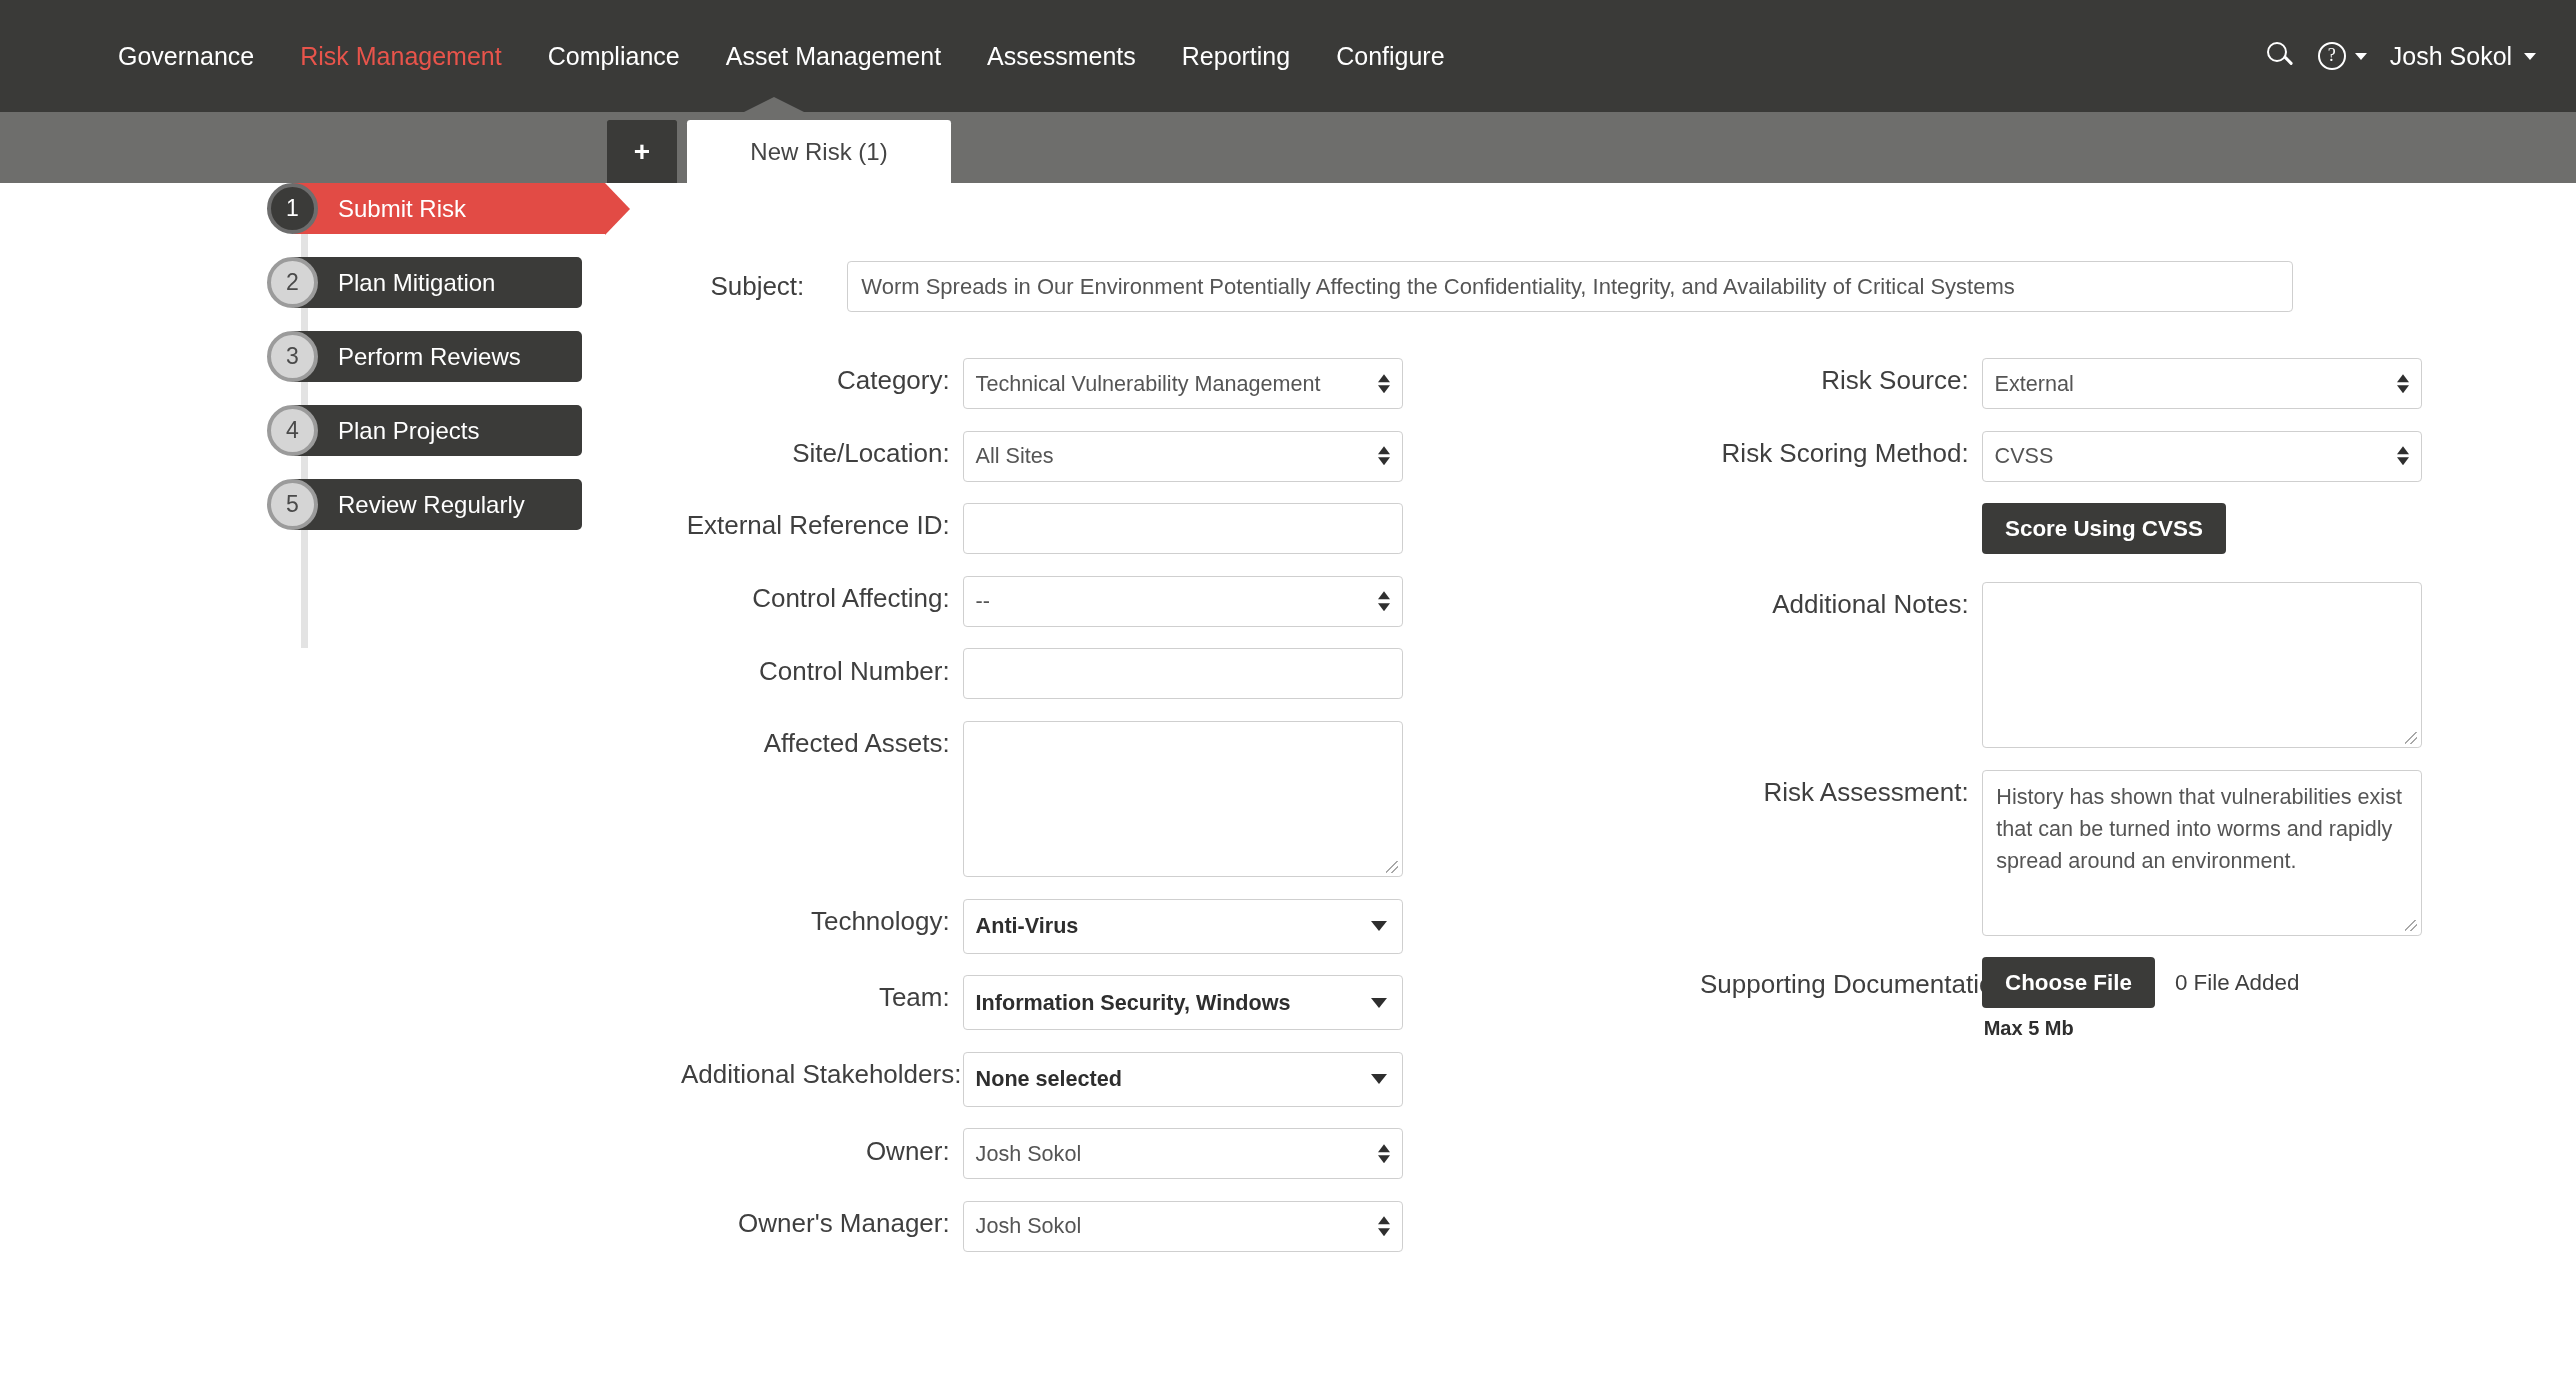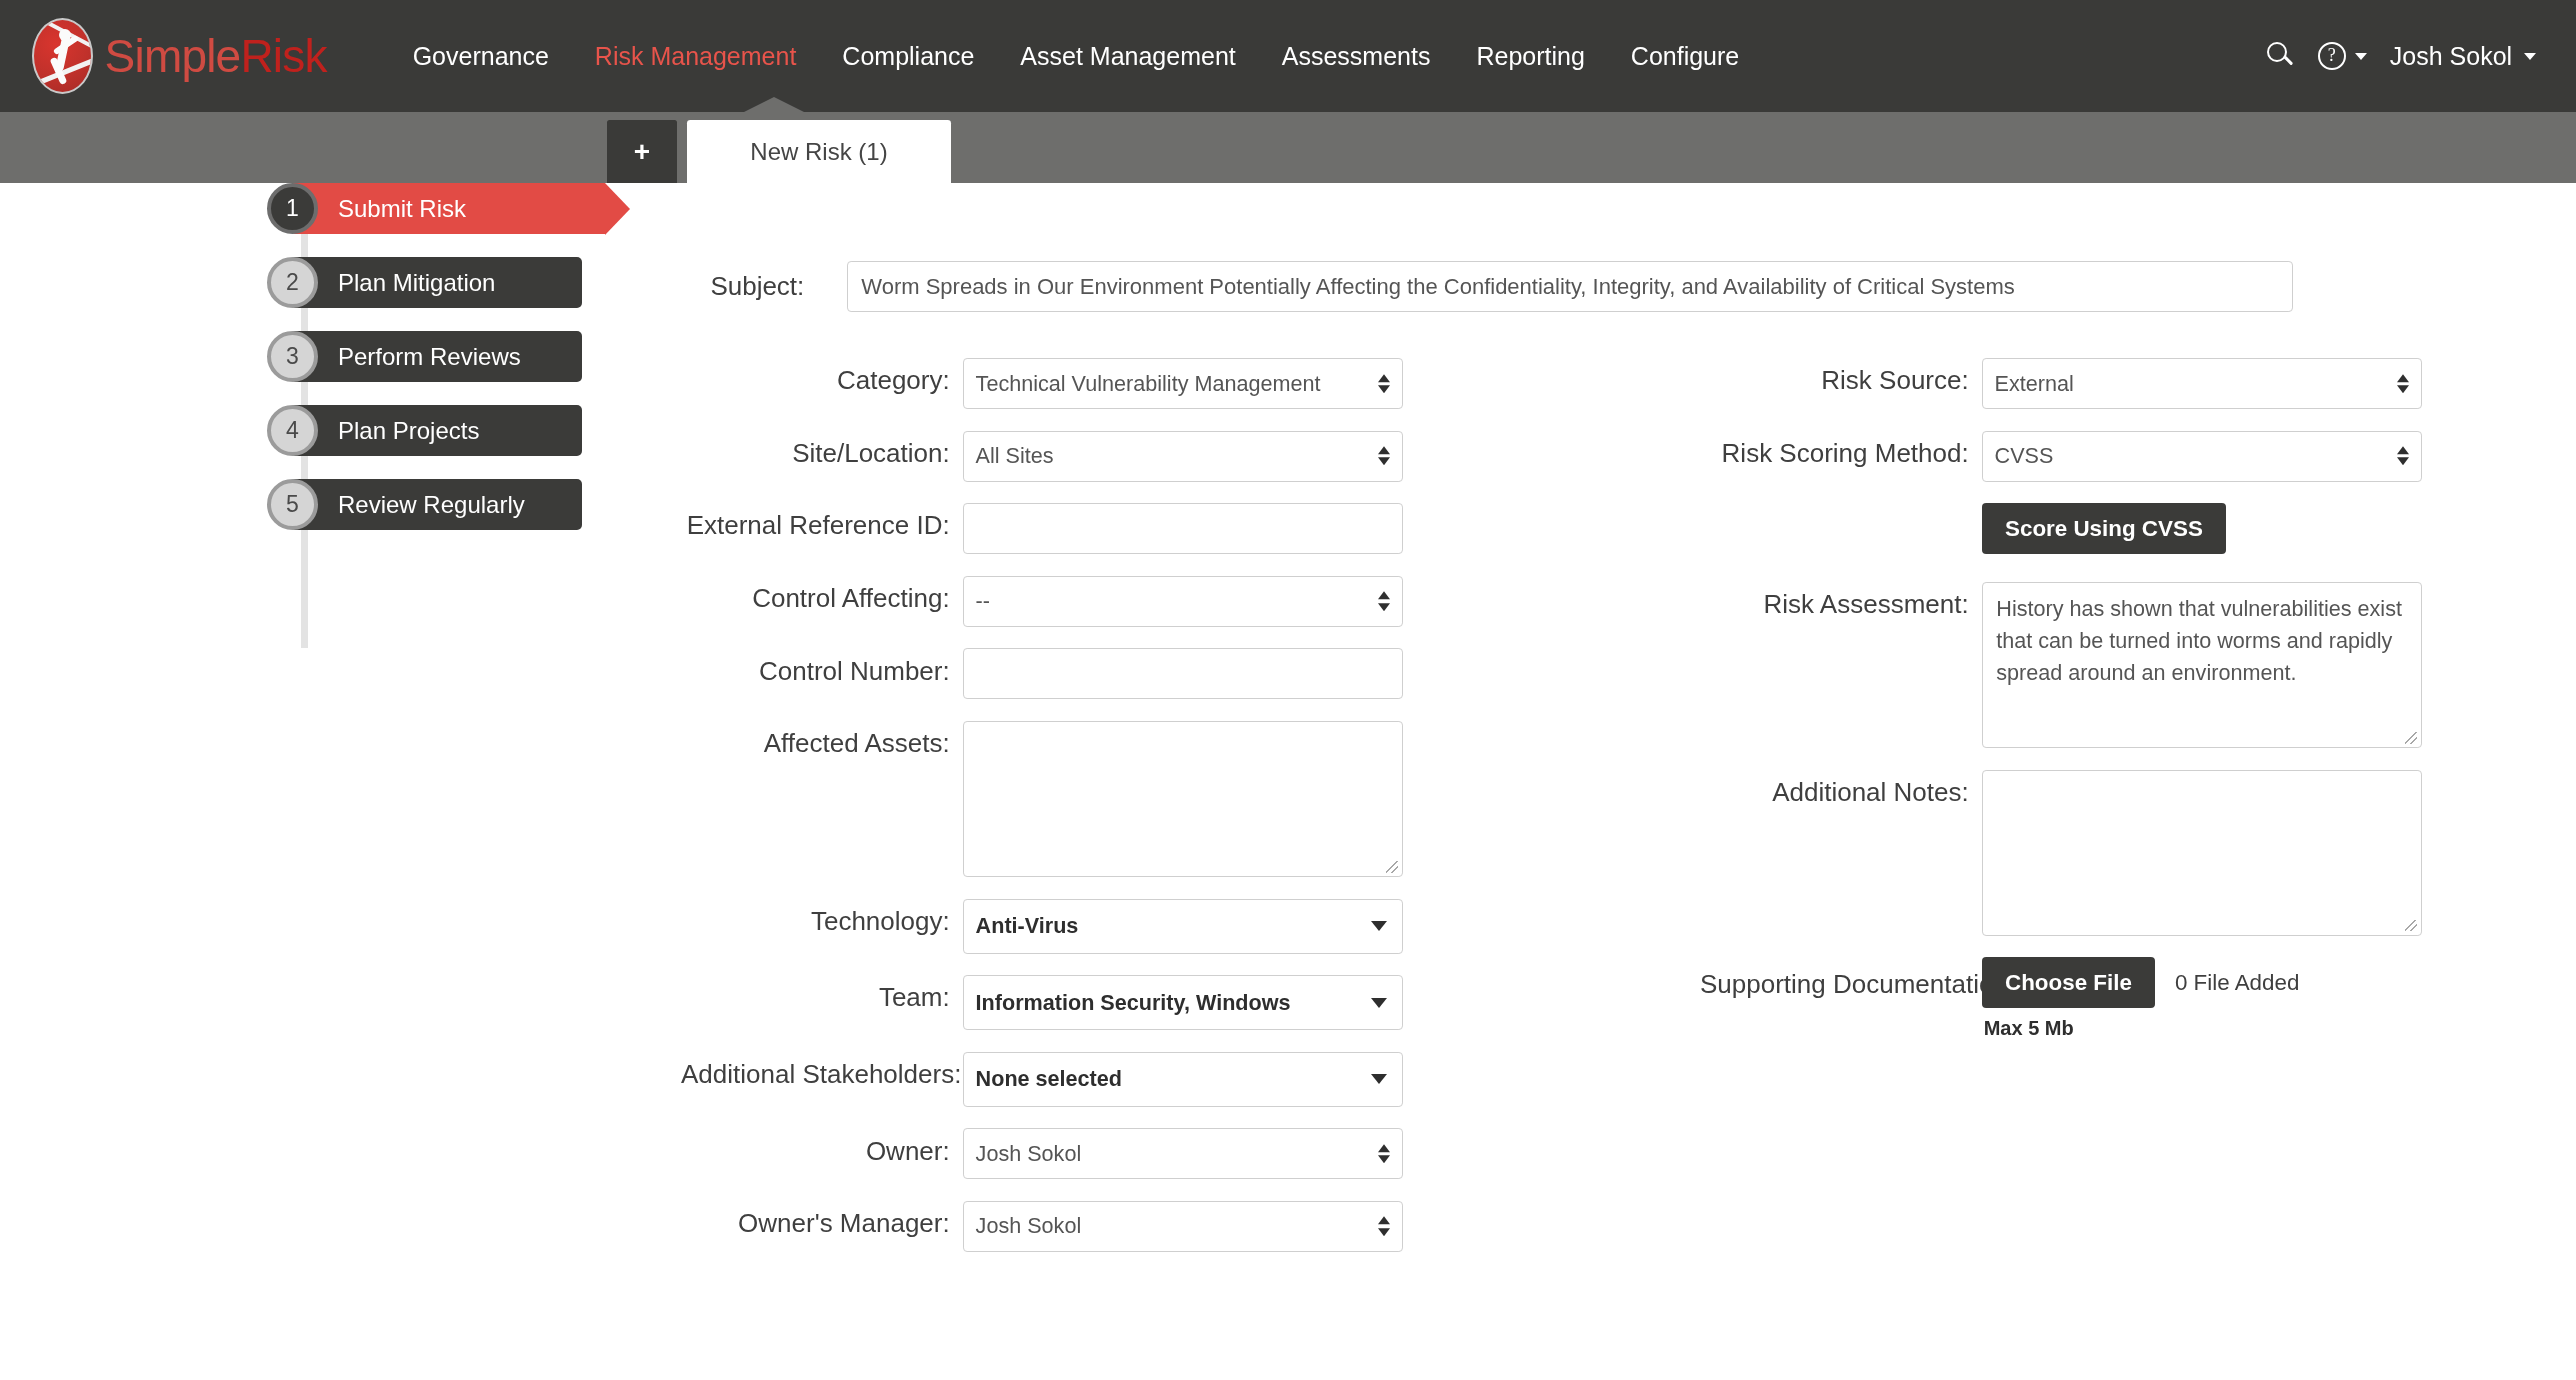--- a/index.html
+++ b/index.html
@@ -348,31 +348,20 @@
   .maxsize {
     margin-left: 282px;
     padding-left: 1.7px;
     font-size: 20px; font-weight: 700; color: #2e2e2e;
   }
 </style>
 </head>
 <body>
 
 <div class="topbar">
-  <div class="brand">
-    <div class="brand-logo">
-      <div class="swoosh1"></div>
-      <div class="swoosh2"></div>
-      <div class="fig-head"></div>
-      <div class="figure"></div>
-      <div class="fig-leg"></div>
-      <div class="fig-arm"></div>
-    </div>
-    <div class="brand-text"><span class="t1">Simple</span><span class="t2">Risk</span></div>
-  </div>
 
   <div class="mainnav">
     <div class="navitem">Governance</div>
     <div class="navitem active">Risk Management</div>
     <div class="navitem">Compliance</div>
     <div class="navitem">Asset Management</div>
     <div class="navitem">Assessments</div>
     <div class="navitem">Reporting</div>
     <div class="navitem">Configure</div>
   </div>
@@ -592,31 +581,31 @@
           </div>
         </div>
 
         <div class="frow" style="margin-bottom:28px;">
           <div class="flabel"></div>
           <div class="fctl">
             <div class="btn-dark">Score Using CVSS</div>
           </div>
         </div>
 
-        <div class="frow">
-          <div class="flabel">Risk Assessment:</div>
-          <div class="fctl">
-            <div class="ta assess">History has shown that vulnerabilities exist that can be turned into worms and rapidly spread around an environment.</div>
-          </div>
-        </div>
-
         <div class="frow" style="margin-top:18px;">
           <div class="flabel">Additional Notes:</div>
           <div class="fctl">
             <div class="ta notes"></div>
+          </div>
+        </div>
+
+        <div class="frow">
+          <div class="flabel">Risk Assessment:</div>
+          <div class="fctl">
+            <div class="ta assess">History has shown that vulnerabilities exist that can be turned into worms and rapidly spread around an environment.</div>
           </div>
         </div>
 
         <div class="docrow" style="margin-top:13.3px;">
           <div class="doclabel">Supporting Documentation</div>
           <div class="docctl">
             <div class="btn-dark">Choose File</div>
             <div class="fileinfo">0 File Added</div>
           </div>
         </div>

